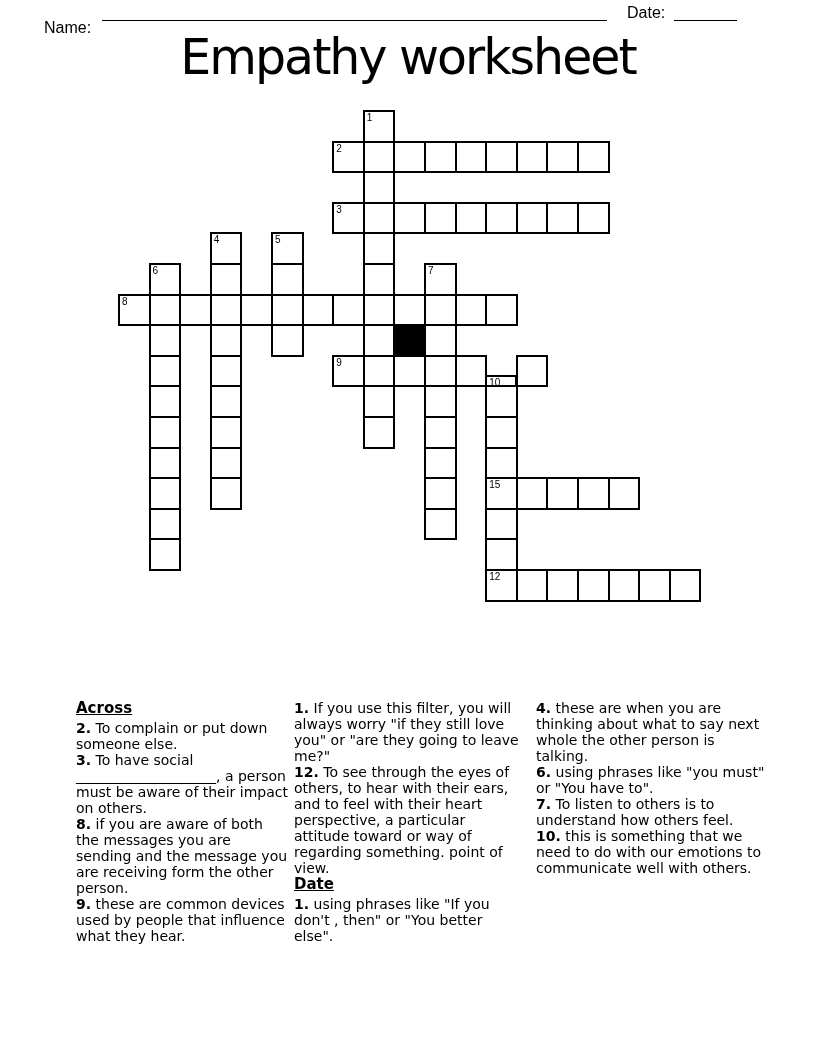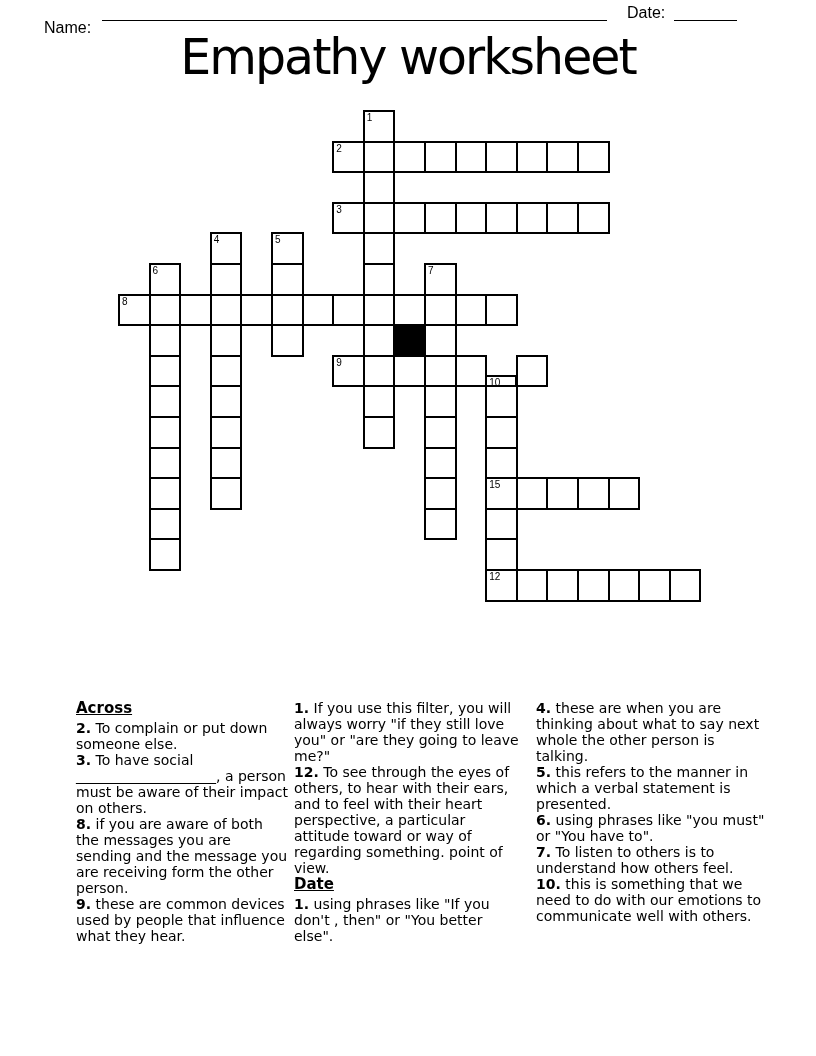--- a/index.html
+++ b/index.html
@@ -197,17 +197,16 @@
     <p class="clue"><span class="num">9.</span> these are common devices used by people that influence what they hear.</p>
   </div>
 <div class="clue-col" id="clue-col-2" style="left: 294px; width: 227px;">
     <p class="clue"><span class="num">1.</span> If you use this filter, you will always worry "if they still love you" or "are they going to leave me?"</p>
     <p class="clue"><span class="num">12.</span> To see through the eyes of others, to hear with their ears, and to feel with their heart perspective, a particular attitude toward or way of regarding something. point of view.</p>
     <p class="clue-head">Date</p>
     <p class="clue"><span class="num">1.</span> using phrases like "If you don't , then" or "You better else".</p>
   </div>
 <div class="clue-col" id="clue-col-3" style="left: 536px; width: 233px;">
     <p class="clue"><span class="num">4.</span> these are when you are thinking about what to say next whole the other person is talking.</p>
-    <p class="clue"><span class="num">5.</span> this refers to the manner in which a verbal statement is presented.</p>
     <p class="clue"><span class="num">6.</span> using phrases like "you must" or "You have to".</p>
     <p class="clue"><span class="num">7.</span> To listen to others is to understand how others feel.</p>
     <p class="clue"><span class="num">10.</span> this is something that we need to do with our emotions to communicate well with others.</p>
   </div>
 
 </body></html>

